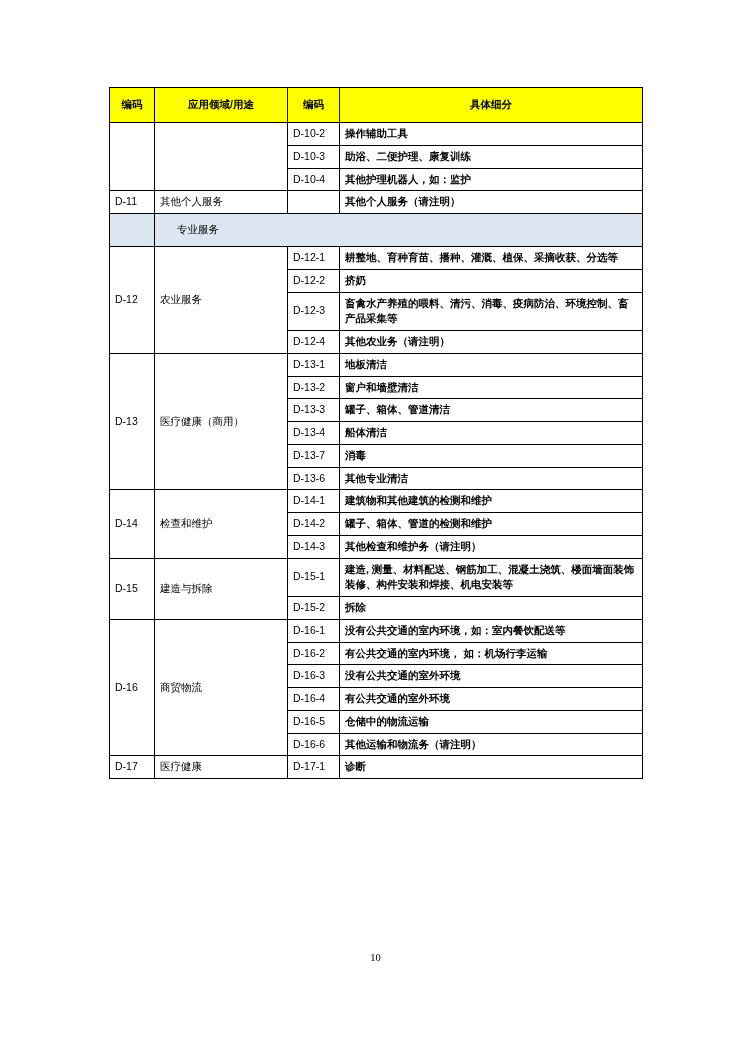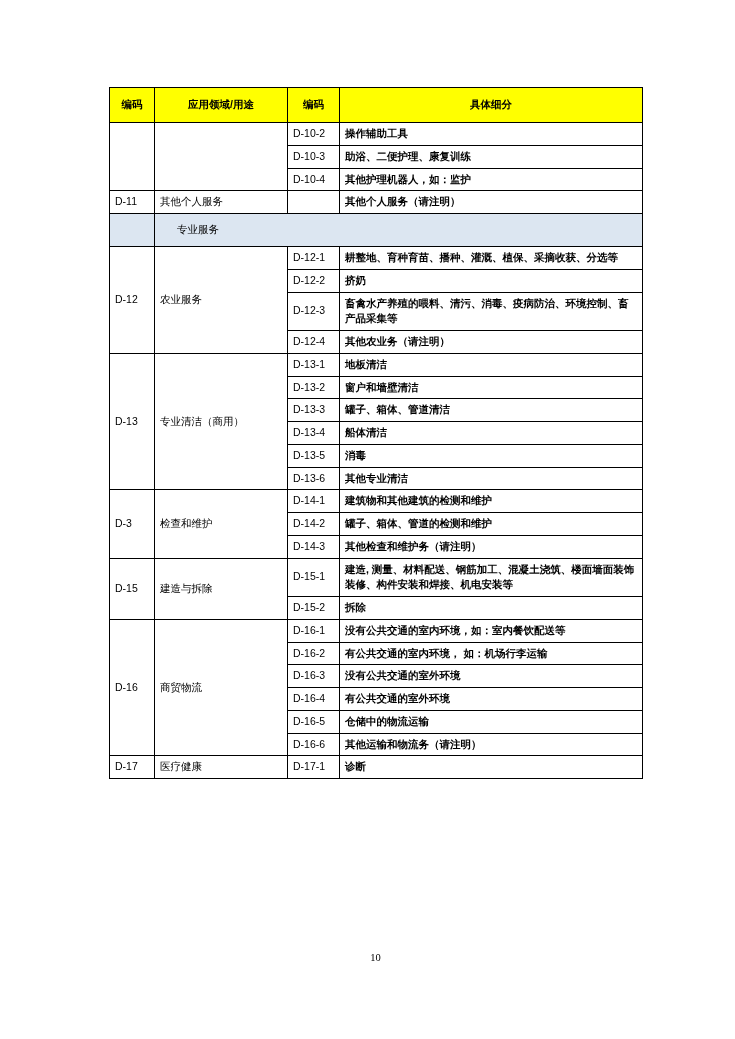--- a/index.html
+++ b/index.html
@@ -155,47 +155,47 @@
           <td class="code">D-12-3</td>
           <td class="detail">畜禽水产养殖的喂料、清污、消毒、疫病防治、环境控制、畜产品采集等</td>
         </tr>
         <tr>
           <td class="code">D-12-4</td>
           <td class="detail">其他农业务（请注明）</td>
         </tr>
 
         <tr>
           <td class="code" rowspan="6">D-13</td>
-          <td class="label" rowspan="6">专业清洁（商用）</td>
+          <td class="label" rowspan="6">医疗健康（商用）</td>
           <td class="code">D-13-1</td>
           <td class="detail">地板清洁</td>
         </tr>
         <tr>
           <td class="code">D-13-2</td>
           <td class="detail">窗户和墙壁清洁</td>
         </tr>
         <tr>
           <td class="code">D-13-3</td>
           <td class="detail">罐子、箱体、管道清洁</td>
         </tr>
         <tr>
           <td class="code">D-13-4</td>
           <td class="detail">船体清洁</td>
         </tr>
         <tr>
-          <td class="code">D-13-5</td>
+          <td class="code">D-13-7</td>
           <td class="detail">消毒</td>
         </tr>
         <tr>
           <td class="code">D-13-6</td>
           <td class="detail">其他专业清洁</td>
         </tr>
 
         <tr>
-          <td class="code" rowspan="3">D-3</td>
+          <td class="code" rowspan="3">D-14</td>
           <td class="label" rowspan="3">检查和维护</td>
           <td class="code">D-14-1</td>
           <td class="detail">建筑物和其他建筑的检测和维护</td>
         </tr>
         <tr>
           <td class="code">D-14-2</td>
           <td class="detail">罐子、箱体、管道的检测和维护</td>
         </tr>
         <tr>
           <td class="code">D-14-3</td>

